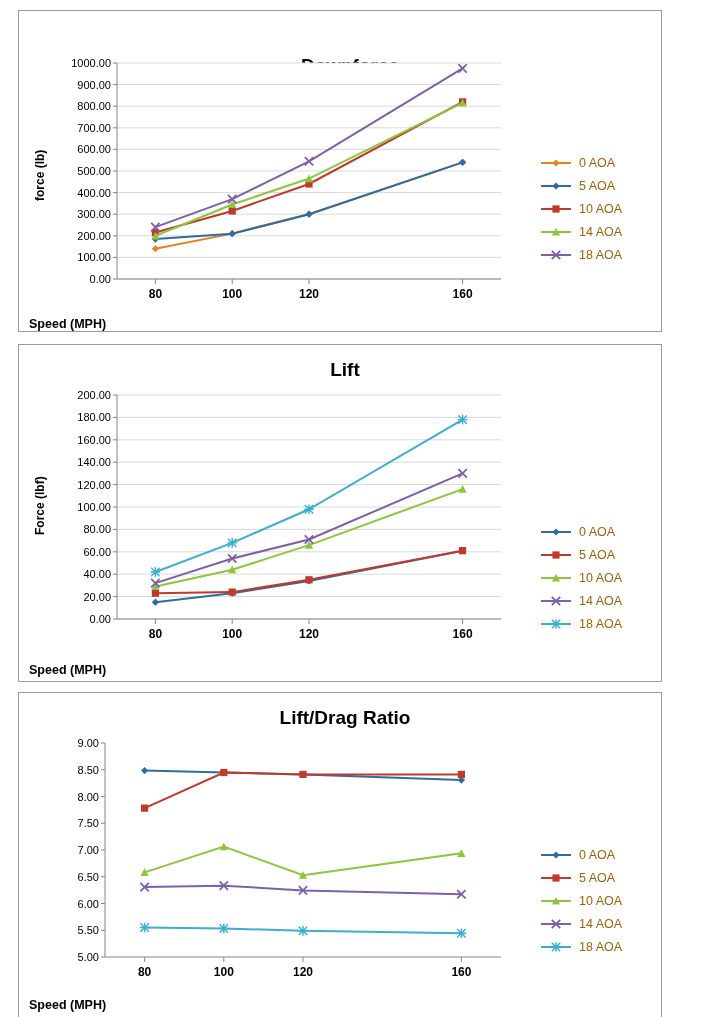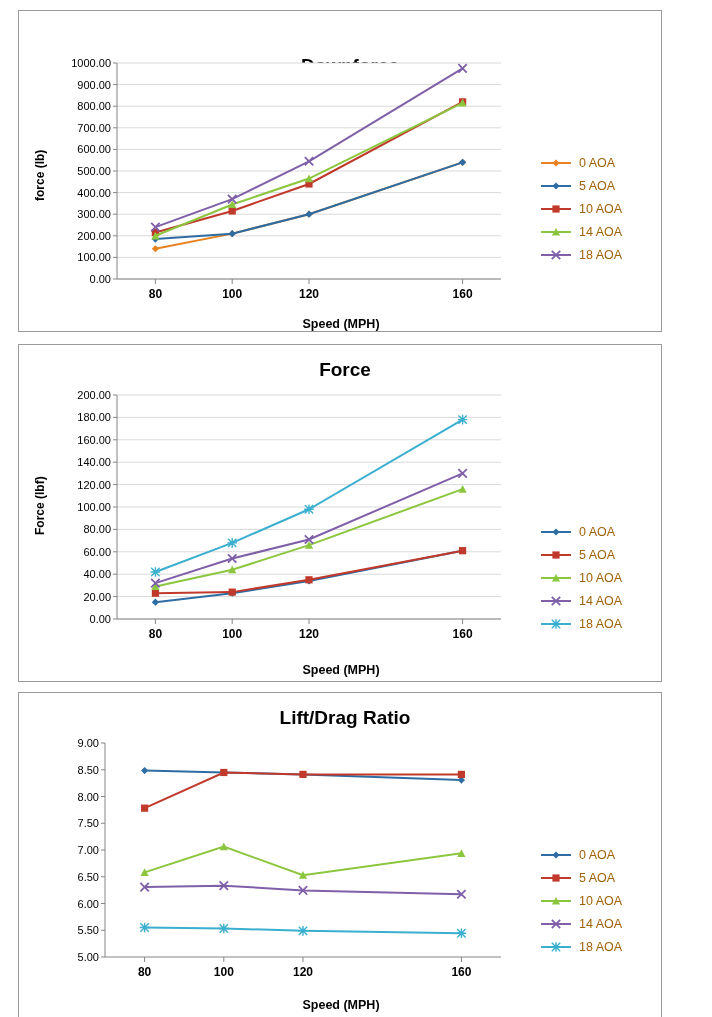--- a/index.html
+++ b/index.html
@@ -70,21 +70,20 @@
     width: 34px;
     height: 14px;
     margin-right: 6px;
     flex: 0 0 34px;
   }
   .legend-label { white-space: nowrap; }
 
   .axis-title-x {
     position: absolute;
     left: 0; right: 8px;
-    text-align: center;
     font-weight: bold;
     font-size: 12.5px;
   }
   #card-0 .axis-title-x { top: 306px; padding-left: 10px;}
   #card-1 .axis-title-x { top: 318px; padding-left: 10px;}
   #card-2 .axis-title-x { top: 305px; padding-left: 10px;}
 
   .axis-title-y {
     position: absolute;
     transform: rotate(-90deg);
@@ -261,21 +260,21 @@
               <path d="M12.8,2.8L21.200000000000003,11.2M21.200000000000003,2.8L12.8,11.2" stroke="#7F5FA8" stroke-width="1.8" fill="none"></path>
             </g>
           </svg>
           <span class="legend-label">18 AOA</span>
         </div>
       </div>
     <div class="axis-title-x">Speed (MPH)</div>
   </div>
 
   <div class="chart-card" id="card-1">
-    <div class="chart-title">Force</div>
+    <div class="chart-title">Lift</div>
     <div class="axis-title-y">Force (lbf)</div>
     <div class="plot-wrap">
         <svg class="plot-svg" id="svg-1" width="450" height="260" viewBox="0 0 450 260">
           <rect x="58" y="6" width="384" height="224" fill="#ffffff" stroke="none"></rect>
           <line x1="58" y1="230" x2="442" y2="230" stroke="#d9d9d9" stroke-width="1"></line>
           <text x="52" y="234" text-anchor="end" font-size="11" font-family="&quot;Liberation Sans&quot;, sans-serif" fill="#000">0.00</text>
           <line x1="54" y1="230" x2="58" y2="230" stroke="#868686" stroke-width="1"></line>
           <line x1="58" y1="207.6" x2="442" y2="207.6" stroke="#d9d9d9" stroke-width="1"></line>
           <text x="52" y="211.6" text-anchor="end" font-size="11" font-family="&quot;Liberation Sans&quot;, sans-serif" fill="#000">20.00</text>
           <line x1="54" y1="207.6" x2="58" y2="207.6" stroke="#868686" stroke-width="1"></line>

